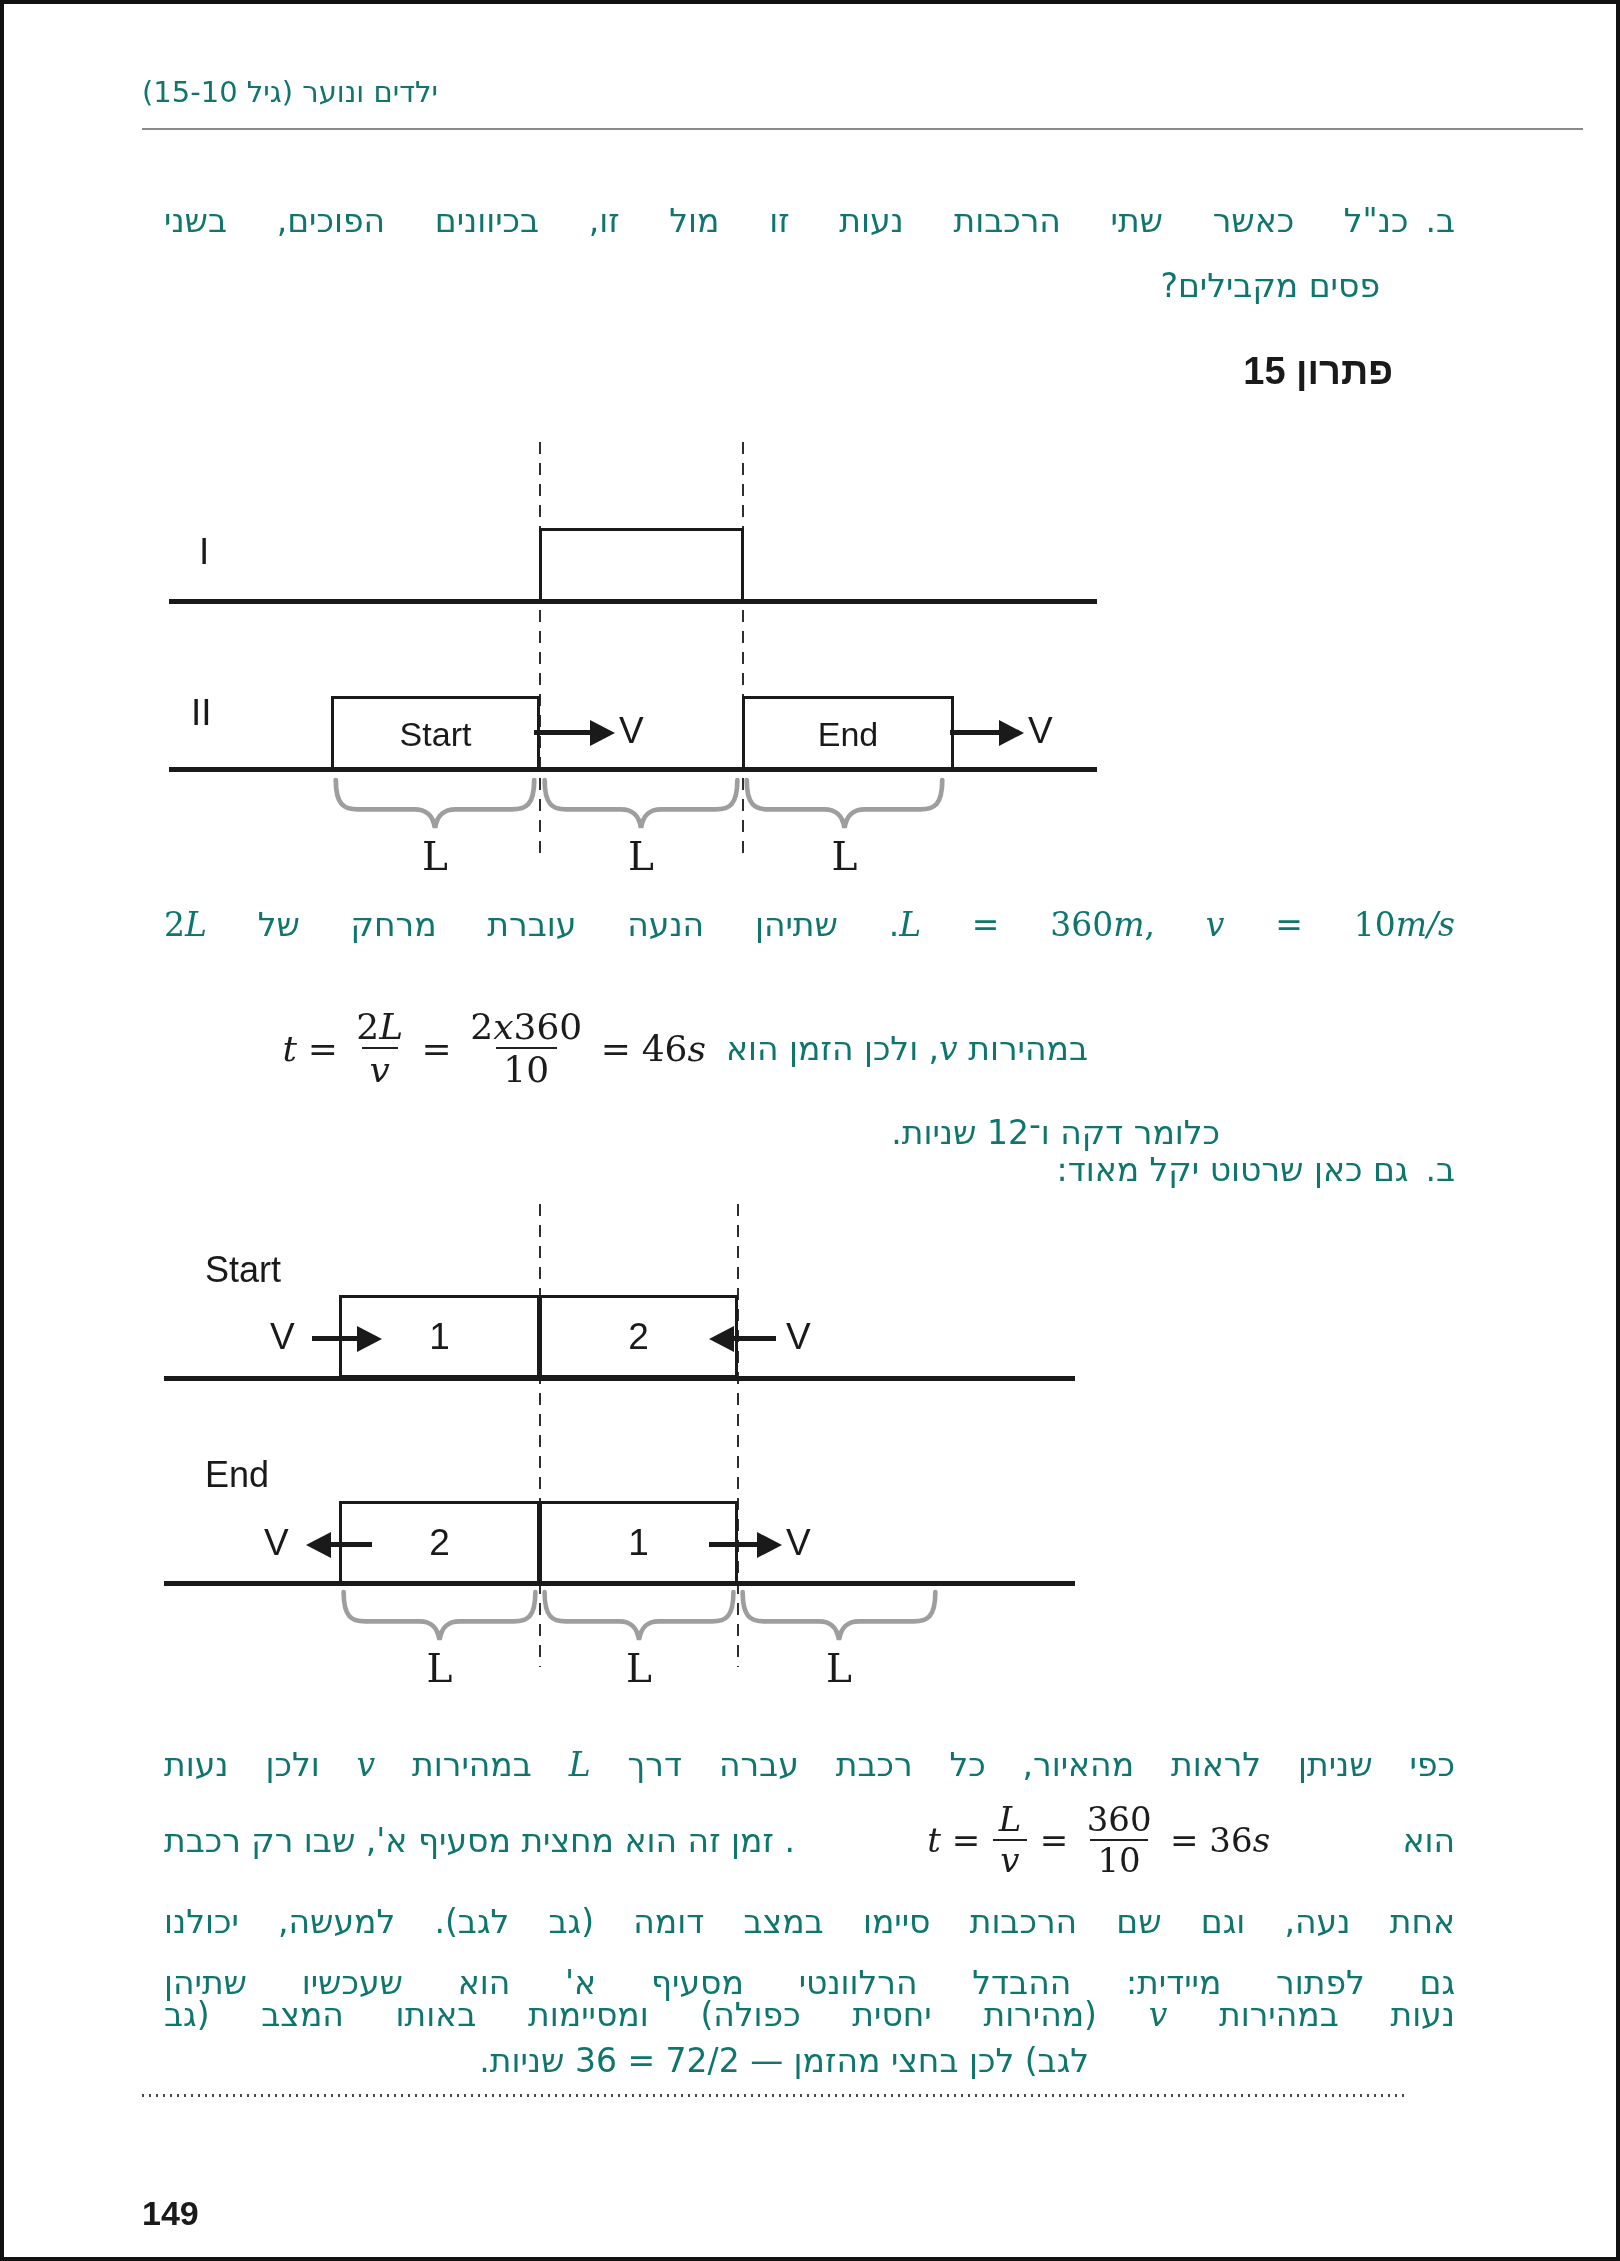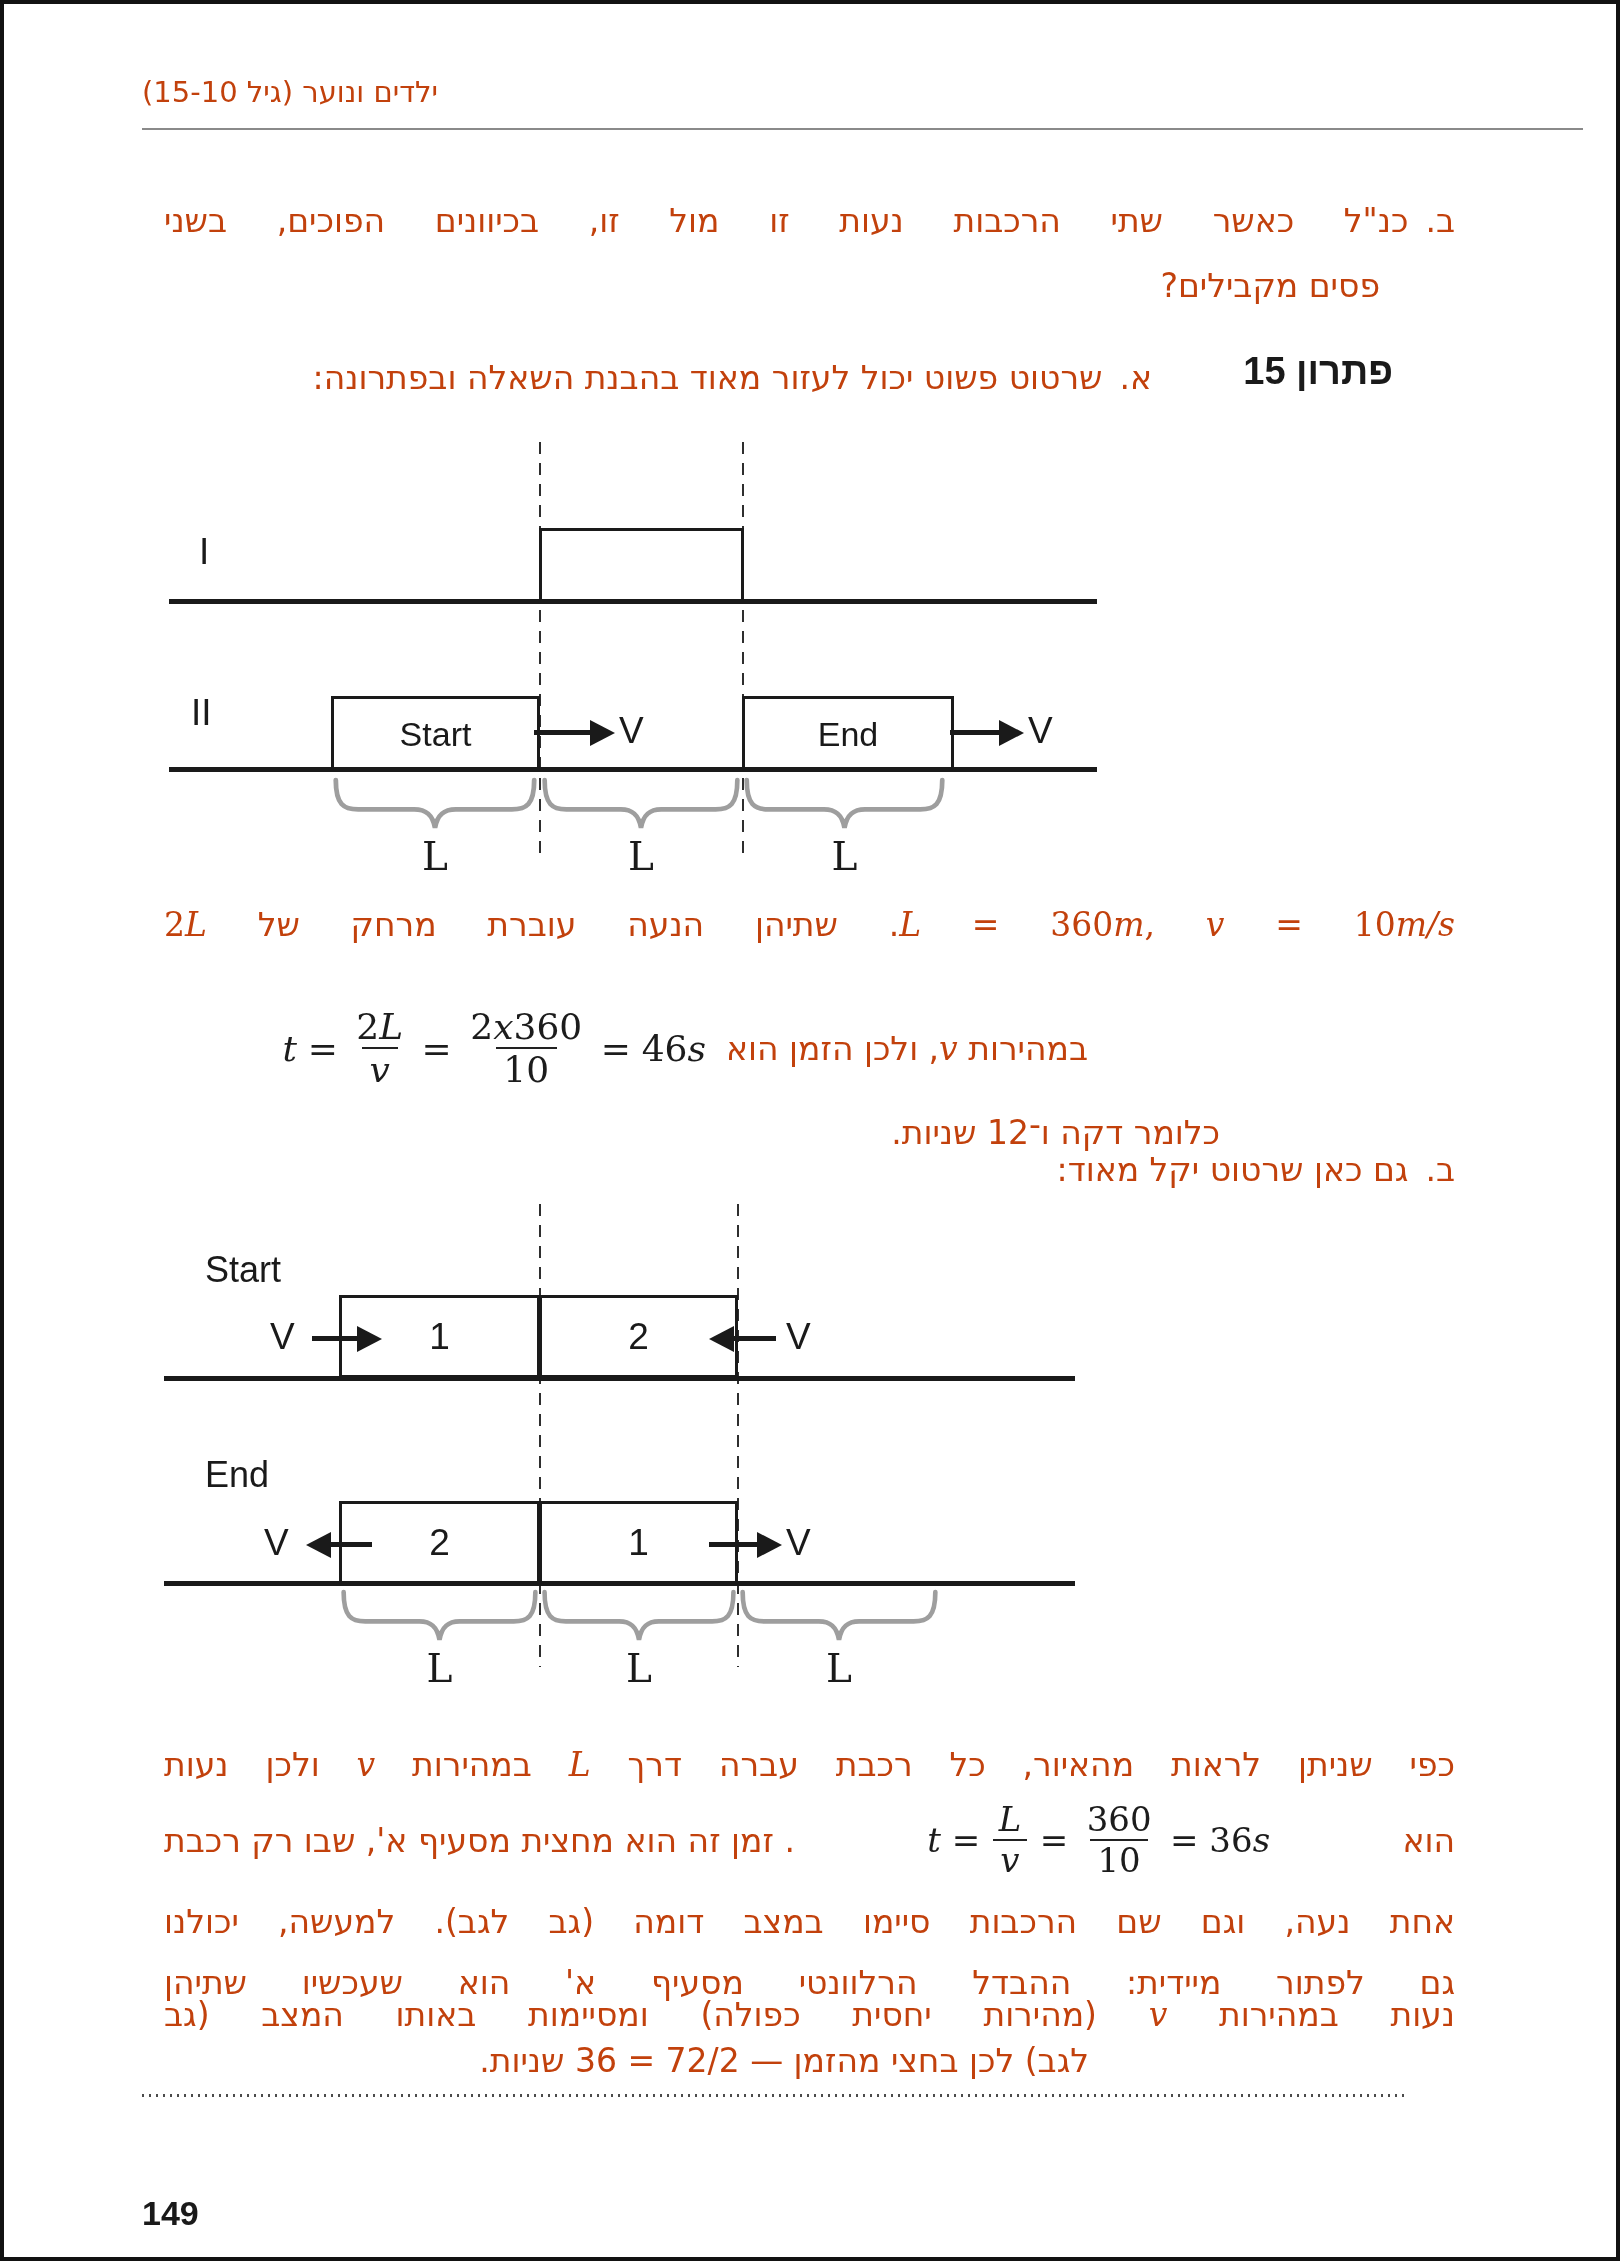--- a/index.html
+++ b/index.html
@@ -1,21 +1,21 @@
 <!DOCTYPE html>
 <html style="font-size:12.4px"><head>
 <meta charset="utf-8">
 <style>
   html,body{margin:0;padding:0;background:#e8e8e8;}
   *{box-sizing:border-box;}
   .page{position:relative;width:1620px;height:2261px;background:#ffffff;overflow:hidden;
         font-family:"DejaVu Sans",sans-serif;color:#1c1c1c;}
   .abs{position:absolute;}
   .frame{position:absolute;inset:0;border:4.6px solid #121212;pointer-events:none;}
-  .heb{font-family:"DejaVu Sans",sans-serif;direction:rtl;color:#c2410c;font-size:33px;line-height:45px;}
+  .heb{font-family:"DejaVu Sans",sans-serif;direction:rtl;color:#0f766e;font-size:33px;line-height:45px;}
   .jline{text-align:justify;text-align-last:justify;}
   .rline{text-align:right;}
   .sans{font-family:"Liberation Sans","DejaVu Sans",sans-serif;color:#1a1a1a;}
   .math{font-family:"DejaVu Serif","Liberation Serif",serif;}
   .it{font-style:italic;}
   .rm{font-style:normal;}
   .track{background:#1a1a1a;height:5.4px;}
   .vdash{width:2.3px;background:repeating-linear-gradient(180deg,#2e2e2e 0 11.6px,rgba(0,0,0,0) 11.6px 21px);}
   .box{border:3.9px solid #1a1a1a;display:flex;align-items:center;justify-content:center;
        font-family:"Liberation Sans","DejaVu Sans",sans-serif;color:#1a1a1a;}
@@ -41,23 +41,20 @@
 
   <div class="abs heb" style="left:142px;top:74px;font-size:29px;line-height:37px;">ילדים ונוער (גיל 15-10)</div>
   <div class="abs" style="left:142px;top:128px;width:1441px;height:2.3px;background:#8a8a8a;"></div>
 
   <div class="abs heb jline" style="left:164px;top:198px;width:1291px;">
     <span class="marker">ב.</span><span>כנ"ל כאשר שתי הרכבות נעות זו מול זו, בכיוונים הפוכים, בשני</span>
   </div>
   <div class="abs heb" style="right:240px;top:243px;margin-top:20px;">פסים מקבילים?</div>
 
   <div class="abs heb sans" style="right:227px;top:349px;font-size:38px;font-weight:bold;line-height:45px;">פתרון 15</div>
-  <div class="abs heb" style="right:468px;top:355px;">
-    <span class="marker">א.</span><span>שרטוט פשוט יכול לעזור מאוד בהבנת השאלה ובפתרונה:</span>
-  </div>
 
   <div class="abs vdash" style="left:539px;top:442px;height:417px;"></div>
   <div class="abs vdash" style="left:742px;top:442px;height:417px;"></div>
 
   <div class="abs sans" style="left:199px;top:531px;font-size:37px;">I</div>
   <div class="abs box" style="left:539px;top:528px;width:205px;height:75px;"></div>
   <div class="abs track" style="left:169px;top:599px;width:928px;"></div>
 
   <div class="abs sans" style="left:191px;top:692px;font-size:37px;">II</div>
   <div class="abs box" style="left:331px;top:696px;width:209px;height:76px;font-size:34px;">Start</div>

